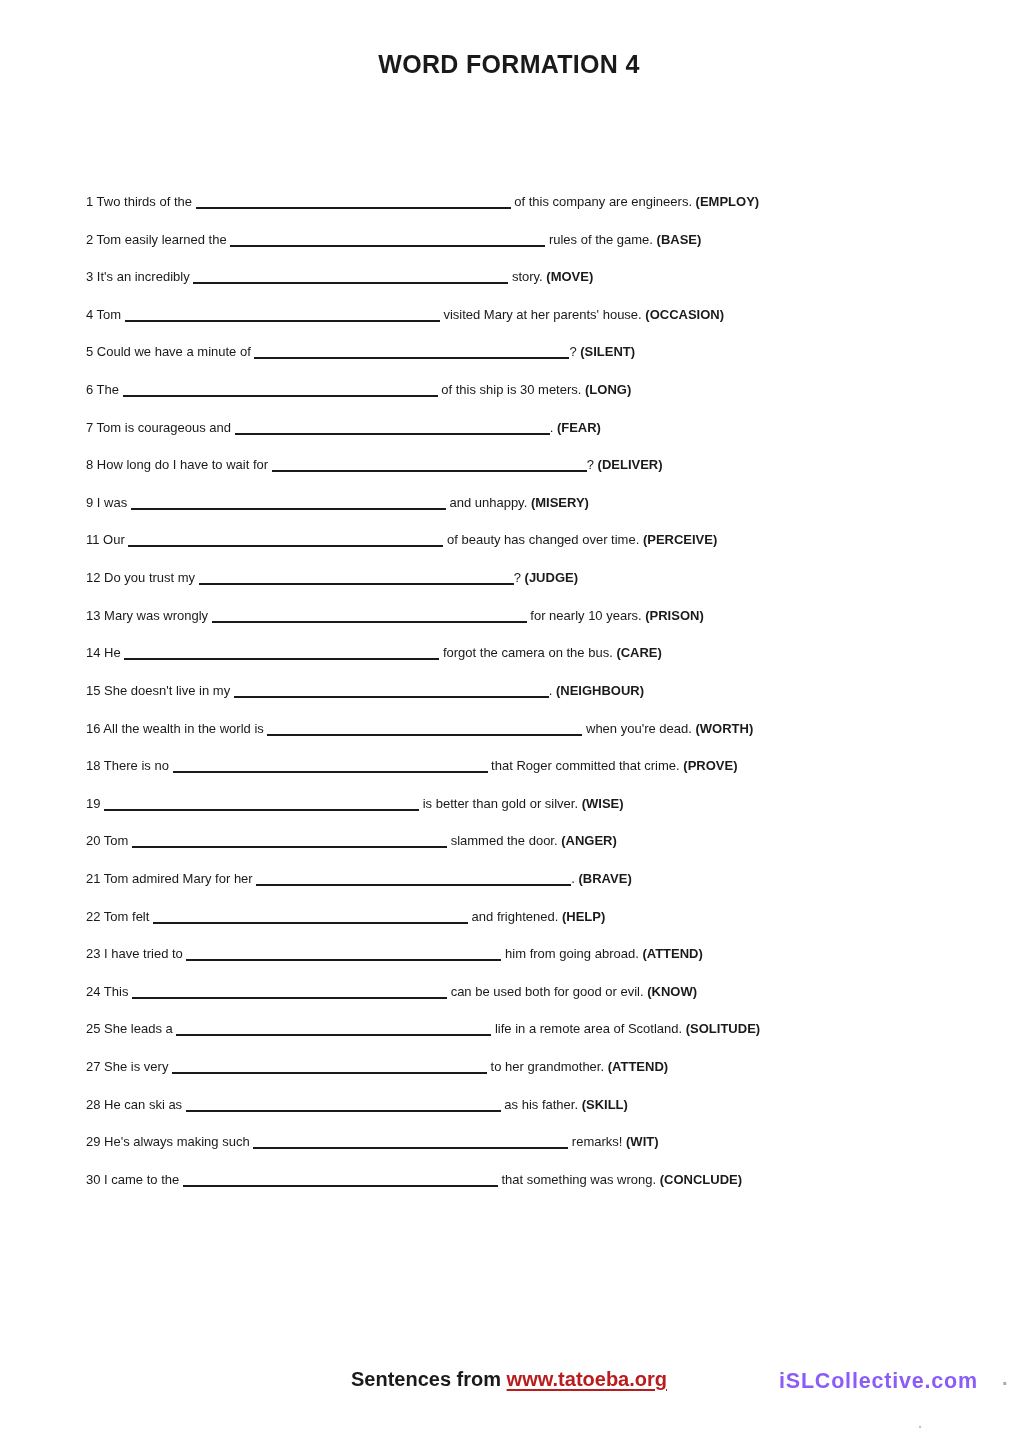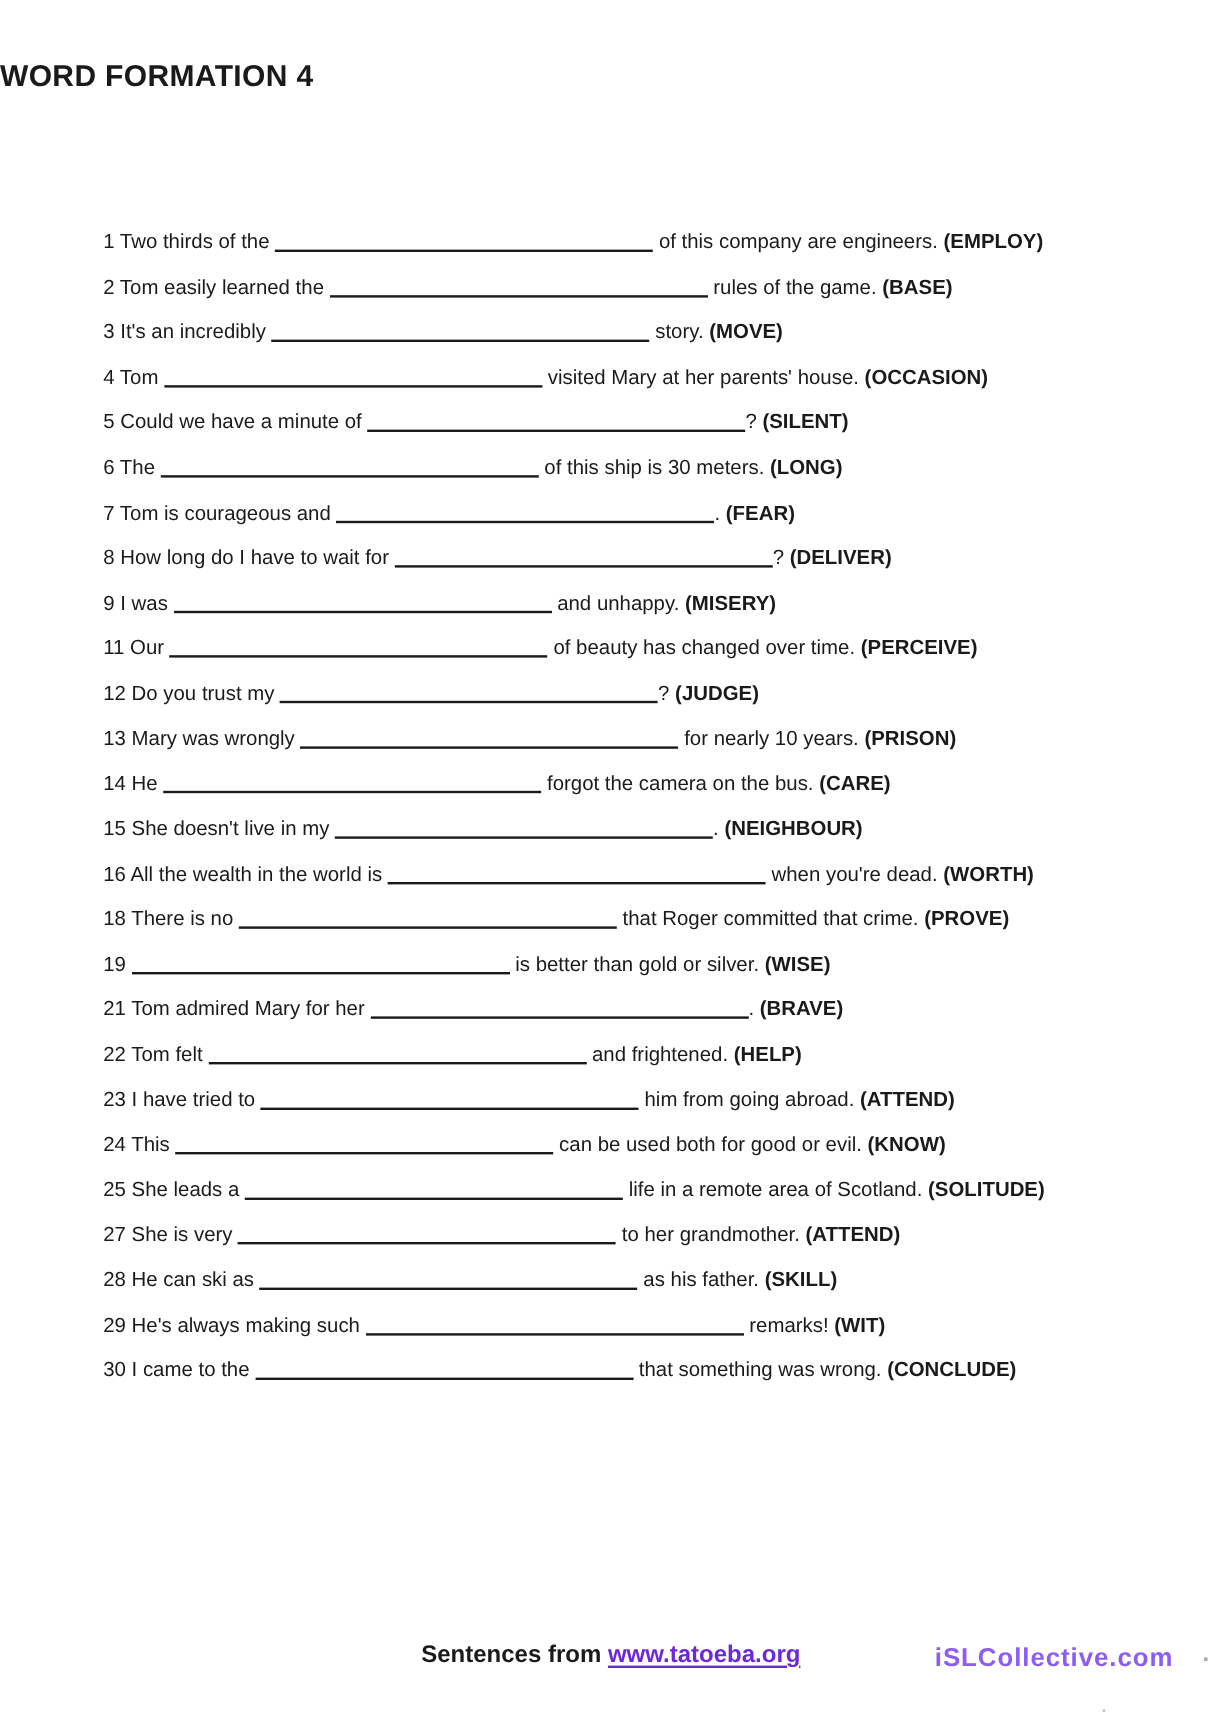--- a/index.html
+++ b/index.html
@@ -8,48 +8,48 @@
     width: 1018px; height: 1440px;
     background: #ffffff;
     font-family: "Liberation Sans", sans-serif;
     color: #1a1a1a;
     position: relative;
     overflow: hidden;
   }
   .page { position: absolute; inset: 0; background: #fff; }
   .title {
     position: absolute; top: 50px; left: 0; width: 100%;
-    text-align: left;
+    text-align: center;
     font-size: 25px; font-weight: bold; letter-spacing: 0.3px;
     margin: 0;
   }
   .instruction {
     position: absolute; top: 105px; left: 86px;
     font-size: 17.5px; font-weight: bold;
   }
   .list { position: absolute; top: 192px; left: 86px; width: 910px; }
   .row {
     height: 37.62px;
-    font-size: 17px;
+    font-size: 13px;
     line-height: 19px;
     white-space: pre;
   }
   .blank {
     display: inline-block;
     width: 315px; height: 6px;
     border-bottom: 2px solid #1a1a1a;
     vertical-align: -3px;
   }
   .bword { font-weight: bold; }
   .footer-source {
     position: absolute; top: 1368px; left: 0; width: 1018px;
     text-align: center;
     font-size: 20px; font-weight: bold;
   }
-  .link { text-decoration: underline; text-underline-offset: 3px; color: #6d28d9; }
+  .link { text-decoration: underline; text-underline-offset: 3px; color: #b91c1c; }
   .watermark {
     position: absolute; left: 779px; top: 1369px;
     font-size: 21.5px; font-weight: bold;
     color: #8b5cf6; letter-spacing: 0.8px;
   }
   .watermark-dot {
     position: absolute; left: 1002px; top: 1367px;
     font-size: 20px; font-weight: bold; color: #a8a8a8;
   }
   .stray-dot {
@@ -95,20 +95,21 @@
 
     <div class="row"><span>15</span><span> She doesn't live in my </span><span class="blank"></span><span>. </span><span class="bword">(NEIGHBOUR)</span></div>
 
     <div class="row"><span>16</span><span> All the wealth in the world is </span><span class="blank"></span><span> when you're dead. </span><span class="bword">(WORTH)</span></div>
 
 
     <div class="row"><span>18</span><span> There is no </span><span class="blank"></span><span> that Roger committed that crime. </span><span class="bword">(PROVE)</span></div>
 
     <div class="row"><span>19</span><span> </span><span class="blank"></span><span> is better than gold or silver. </span><span class="bword">(WISE)</span></div>
 
+    <div class="row"><span>20</span><span> Tom </span><span class="blank"></span><span> slammed the door. </span><span class="bword">(ANGER)</span></div>
 
     <div class="row"><span>21</span><span> Tom admired Mary for her </span><span class="blank"></span><span>. </span><span class="bword">(BRAVE)</span></div>
 
     <div class="row"><span>22</span><span> Tom felt </span><span class="blank"></span><span> and frightened. </span><span class="bword">(HELP)</span></div>
 
     <div class="row"><span>23</span><span> I have tried to </span><span class="blank"></span><span> him from going abroad. </span><span class="bword">(ATTEND)</span></div>
 
     <div class="row"><span>24</span><span> This </span><span class="blank"></span><span> can be used both for good or evil. </span><span class="bword">(KNOW)</span></div>
 
     <div class="row"><span>25</span><span> She leads a </span><span class="blank"></span><span> life in a remote area of Scotland. </span><span class="bword">(SOLITUDE)</span></div>

